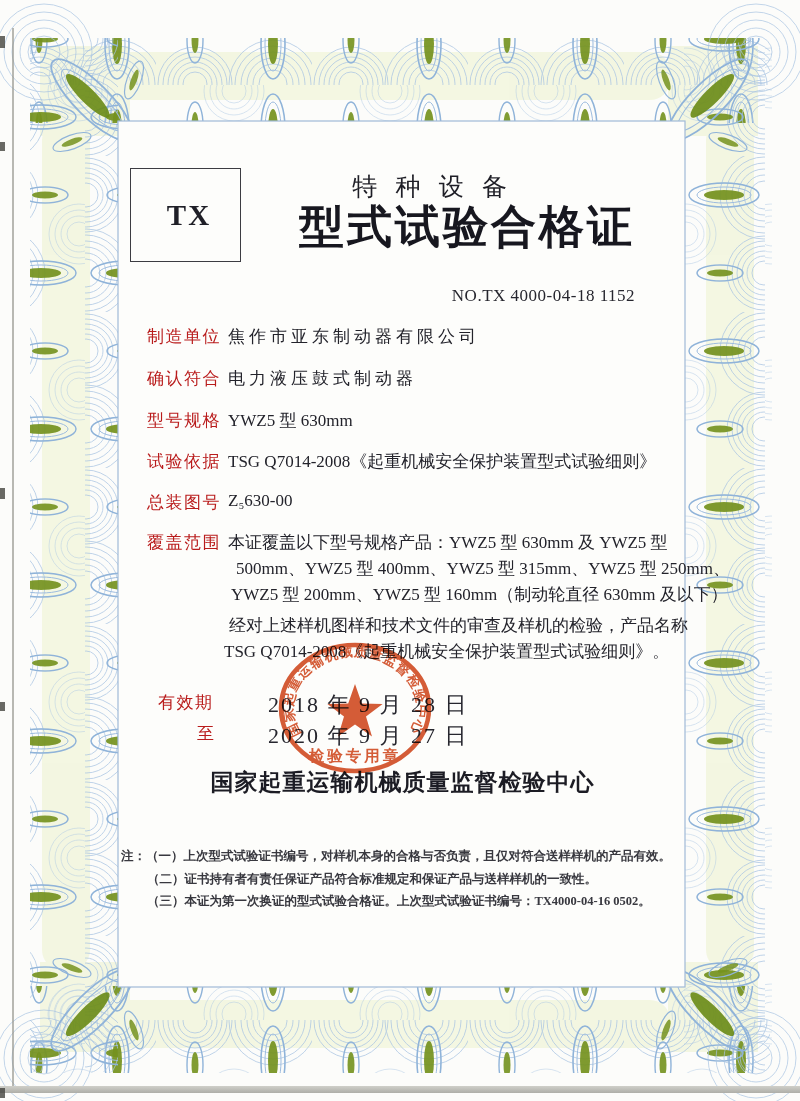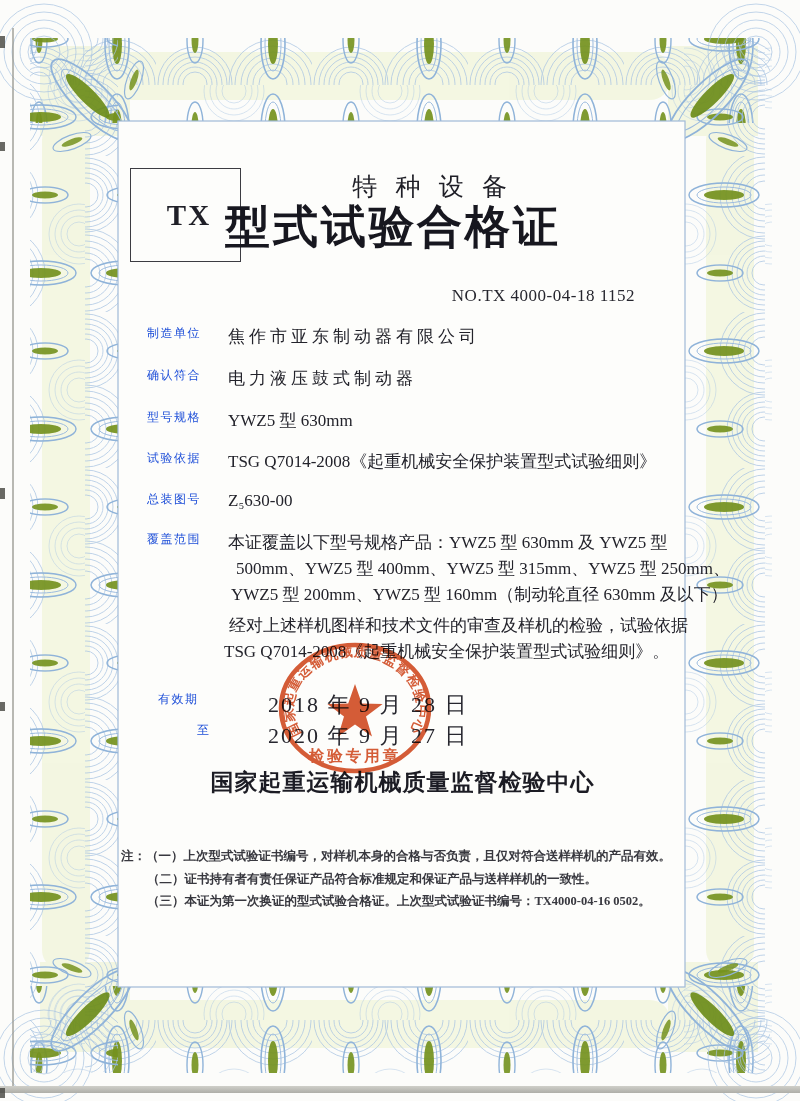--- a/index.html
+++ b/index.html
@@ -10,25 +10,25 @@
     color:#26262e;
   }
   .abs{position:absolute;}
   svg{display:block;}
   
   .tx-box{left:130px;top:168px;width:102px;height:92px;border:1.6px solid #3c3c42;
           display:flex;align-items:center;justify-content:center;
           font-size:29px;font-weight:bold;letter-spacing:2px;color:#1f1f27;padding-left:7px;}
   .header-sub{left:240px;top:170px;width:385px;text-align:center;
           font-size:25px;color:#1e1e26;letter-spacing:6px;}
-  .header-title{left:225px;top:197px;width:410px;text-align:left;
+  .header-title{left:225px;top:197px;width:410px;text-align:right;
           font-size:45px;font-weight:bold;letter-spacing:3px;color:#17171f;}
   .cert-number{left:225px;top:286px;width:410px;text-align:right;font-size:17px;letter-spacing:.5px;}
   
-  .flabel{left:147px;font-size:12px;letter-spacing:1.5px;color:#1d4ed8;}
+  .flabel{left:147px;font-size:17px;letter-spacing:1.5px;color:#b91c1c;}
   .fvalue{left:228px;font-size:17px;color:#23232b;white-space:nowrap;}
   .cjk-wide{letter-spacing:4px;}
   .r1{top:325px;} .r2{top:367px;} .r3{top:409px;} .r4{top:450px;} .r5{top:491px;} .r6{top:531px;}
   .cov2{top:557px;left:236px;} .cov3{top:583px;left:231px;}
   .concl1{top:614px;left:229px;} .concl2{top:640px;left:224px;}
   .vlab1{top:691px;left:158px;} .vlab2{top:722px;left:197px;}
   .vdate{left:268px;font-size:22px;letter-spacing:2px;}
   .vd1{top:690px;} .vd2{top:721px;}
   .issuer{left:120px;top:767px;width:565px;text-align:center;
           font-size:23px;font-weight:bold;letter-spacing:1px;color:#1c1c24;}
@@ -153,21 +153,21 @@
   <div class="abs fvalue r4">TSG Q7014-2008《起重机械安全保护装置型式试验细则》</div>
 
   <div class="abs flabel r5">总装图号</div>
   <div class="abs fvalue r5">Z₅630-00</div>
 
   <div class="abs flabel r6">覆盖范围</div>
   <div class="abs fvalue r6">本证覆盖以下型号规格产品：YWZ5 型 630mm 及 YWZ5 型</div>
   <div class="abs fvalue cov2">500mm、YWZ5 型 400mm、YWZ5 型 315mm、YWZ5 型 250mm、</div>
   <div class="abs fvalue cov3">YWZ5 型 200mm、YWZ5 型 160mm（制动轮直径 630mm 及以下）</div>
 
-  <div class="abs fvalue concl1">经对上述样机图样和技术文件的审查及样机的检验，试验依据</div>
+  <div class="abs fvalue concl1">经对上述样机图样和技术文件的审查及样机的检验，产品名称</div>
   <div class="abs fvalue concl2">TSG Q7014-2008《起重机械安全保护装置型式试验细则》。</div>
 
   <div class="abs flabel vlab1">有效期</div>
   <div class="abs flabel vlab2">至</div>
   <div class="abs vdate vd1">2018 年 9 月 28 日</div>
   <div class="abs vdate vd2">2020 年 9 月 27 日</div>
 
   <div class="abs issuer">国家起重运输机械质量监督检验中心</div>
 
   <svg class="abs seal" width="158" height="136" viewBox="0 0 158 136">

